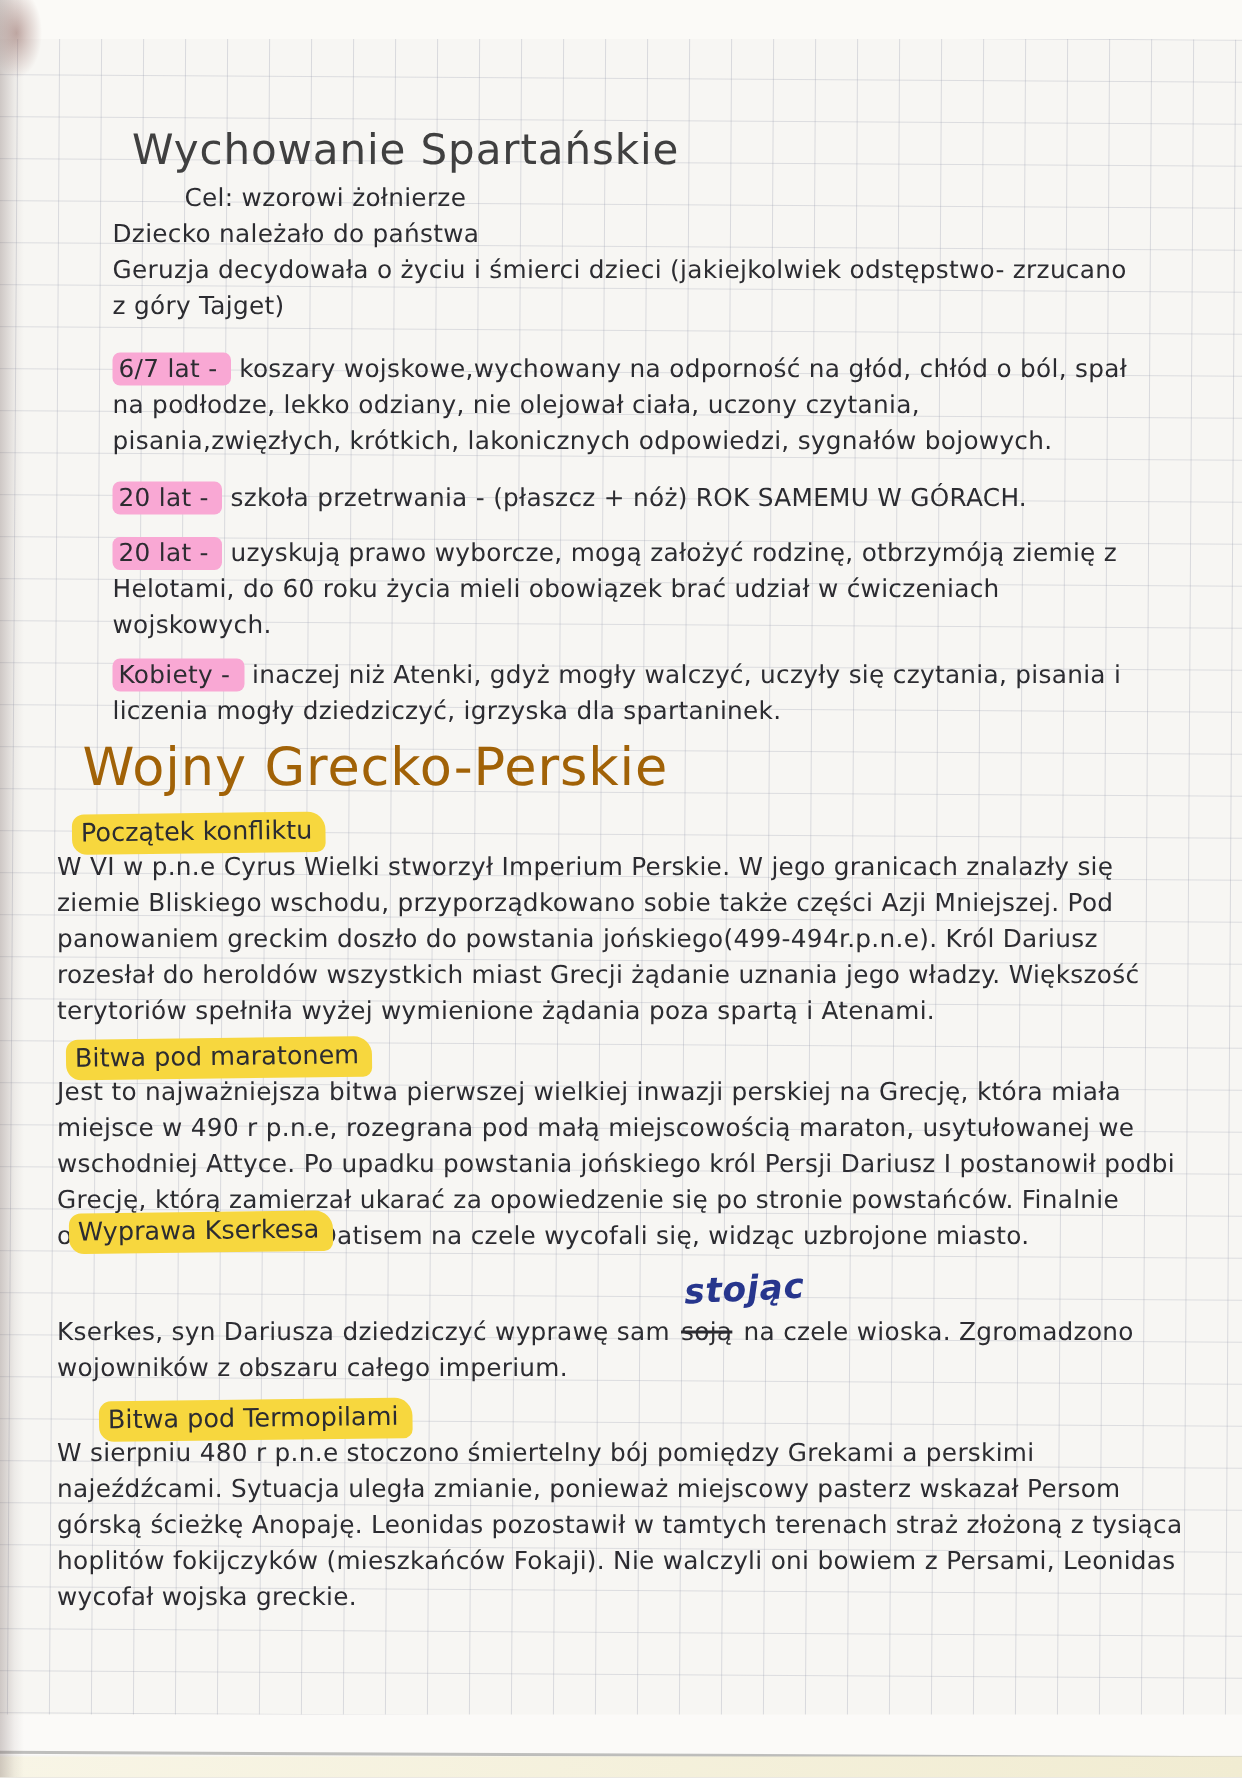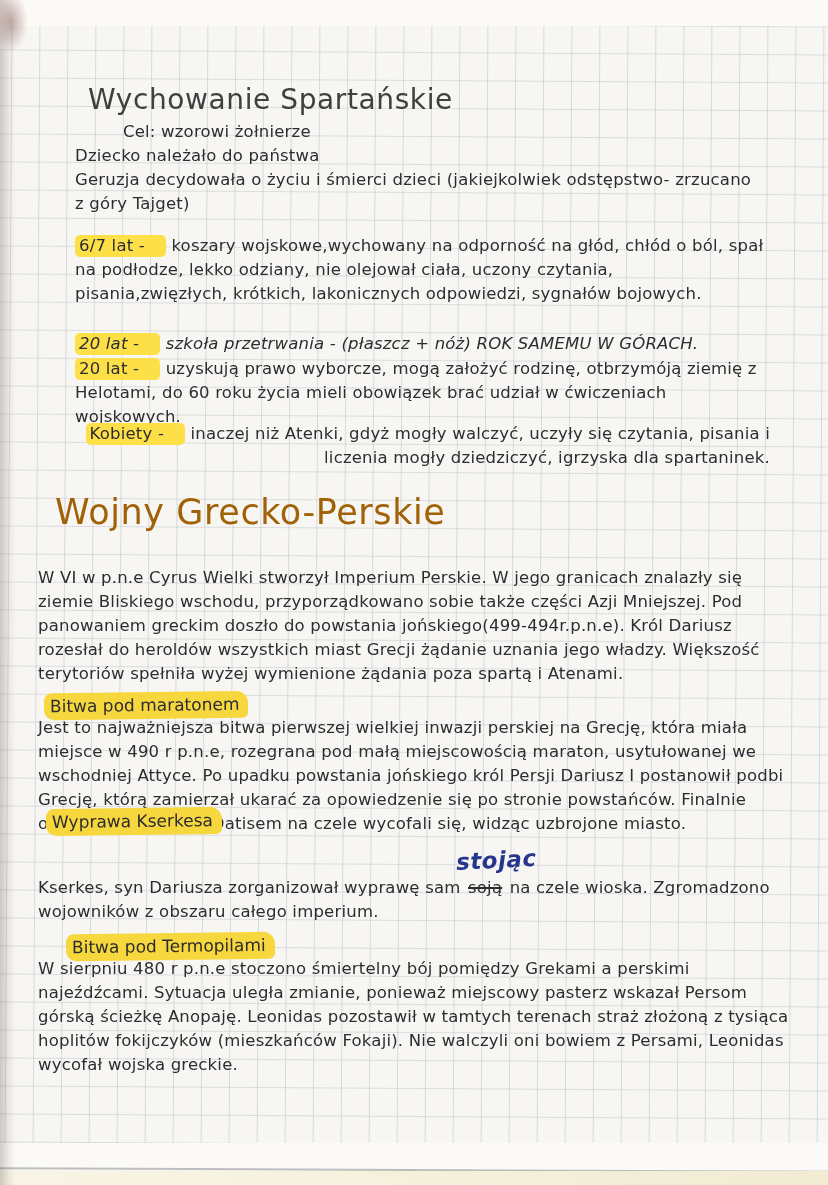--- a/index.html
+++ b/index.html
@@ -40,21 +40,21 @@
     background:linear-gradient(to right,#f8f5e6,#f1ecd2);
   }
   .para{position:absolute;font-size:16.5px;line-height:24px;color:#2c2c31;letter-spacing:.2px;}
   .note-title{
     position:absolute;font-size:28px;line-height:32px;color:#404040;letter-spacing:.6px;
   }
   .big-title{
     position:absolute;font-size:35px;line-height:40px;color:#a16207;letter-spacing:.6px;
   }
   .hl{
-    background:#fde047;padding:1px 21px 2px 4px;border-radius:5px;
+    background:#f9a8d4;padding:1px 9px 2px 4px;border-radius:5px;
     box-decoration-break:clone;-webkit-box-decoration-break:clone;
   }
   .hl-head{
     display:inline-block;background:#f7d73e;color:#2c2c31;
     font-size:17px;line-height:22px;padding:2px 9px 3px 6px;
     border-radius:8px 12px 6px 10px;transform:rotate(-.7deg);
   }
   .sub-head{position:absolute;}
   .struck{text-decoration:line-through;text-decoration-thickness:2px;padding:0 2px;margin-top:28px;}
   .correction{
@@ -79,50 +79,53 @@
 
   <div class="para" style="left:75px;top:120px;width:690px;margin-left:48px;">Cel: wzorowi żołnierze</div>
   <div class="para" style="left:75px;top:144px;width:690px;">Dziecko należało do państwa</div>
   <div class="para" style="left:75px;top:168px;width:690px;">Geruzja decydowała o życiu i śmierci dzieci (jakiejkolwiek odstępstwo- zrzucano z góry Tajget)</div>
 
   <div class="para" style="left:75px;top:234px;width:695px;">
     <span class="hl">6/7 lat -</span>
     <span>koszary wojskowe,wychowany na odporność na głód, chłód o ból, spał na podłodze, lekko odziany, nie olejował ciała, uczony czytania, pisania,zwięzłych, krótkich, lakonicznych odpowiedzi, sygnałów bojowych.</span>
   </div>
 
-  <div class="para" style="left:75px;top:332px;width:695px;font-style:italic;">
+  <div class="para" style="left:75px;top:320px;width:695px;">
     <span class="hl">20 lat -</span>
     <span>szkoła przetrwania - (płaszcz + nóż) ROK SAMEMU W GÓRACH.</span>
   </div>
 
   <div class="para" style="left:75px;top:357px;width:695px;">
     <span class="hl">20 lat -</span>
     <span>uzyskują prawo wyborcze, mogą założyć rodzinę, otbrzymóją ziemię z Helotami, do 60 roku życia mieli obowiązek brać udział w ćwiczeniach wojskowych.</span>
   </div>
 
-  <div class="para" style="left:75px;top:422px;width:695px;text-align:right;">
+  <div class="para" style="left:75px;top:438px;width:695px;">
     <span class="hl">Kobiety -</span>
     <span>inaczej niż Atenki, gdyż mogły walczyć, uczyły się czytania, pisania i liczenia mogły dziedziczyć, igrzyska dla spartaninek.</span>
   </div>
 
   <h1 class="big-title" style="left:55px;top:492px;margin:0;font-weight:400;">Wojny Grecko-Perskie</h1>
 
+  <div class="sub-head" style="left:48px;top:542px;">
+    <span class="hl-head">Początek konfliktu</span>
+  </div>
   <div class="para" style="left:38px;top:566px;width:752px;">W VI w p.n.e Cyrus Wielki stworzył Imperium Perskie. W jego granicach znalazły się ziemie Bliskiego wschodu, przyporządkowano sobie także części Azji Mniejszej. Pod panowaniem greckim doszło do powstania jońskiego(499-494r.p.n.e). Król Dariusz rozesłał do heroldów wszystkich miast Grecji żądanie uznania jego władzy. Większość terytoriów spełniła wyżej wymienione żądania poza spartą i Atenami.</div>
 
   <div class="sub-head" style="left:44px;top:692px;">
     <span class="hl-head">Bitwa pod maratonem</span>
   </div>
   <div class="para" style="left:38px;top:716px;width:752px;">Jest to najważniejsza bitwa pierwszej wielkiej inwazji perskiej na Grecję, która miała miejsce w 490 r p.n.e, rozegrana pod małą miejscowością maraton, usytułowanej we wschodniej Attyce. Po upadku powstania jońskiego król Persji Dariusz I postanowił podbi Grecję, którą zamierzał ukarać za opowiedzenie się po stronie powstańców. Finalnie oszukani Persowie z Datisem na czele wycofali się, widząc uzbrojone miasto.</div>
 
   <div class="sub-head" style="left:46px;top:808px;">
     <span class="hl-head">Wyprawa Kserkesa</span>
   </div>
   <div class="para" style="left:38px;top:876px;width:752px;">
     <span class="correction" style="left:418px;top:-28px;">stojąc</span>
-    <span>Kserkes, syn Dariusza zorganizował wyprawę sam</span>
+    <span>Kserkes, syn Dariusza dziedziczyć wyprawę sam</span>
     <span class="struck">soją</span>
     <span>na czele wioska. Zgromadzono wojowników z obszaru całego imperium.</span>
   </div>
 
   <div class="sub-head" style="left:42px;top:933px;padding-left:24px;">
     <span class="hl-head">Bitwa pod Termopilami</span>
   </div>
   <div class="para" style="left:38px;top:957px;width:752px;">W sierpniu 480 r p.n.e stoczono śmiertelny bój pomiędzy Grekami a perskimi najeźdźcami. Sytuacja uległa zmianie, ponieważ miejscowy pasterz wskazał Persom górską ścieżkę Anopaję. Leonidas pozostawił w tamtych terenach straż złożoną z tysiąca hoplitów fokijczyków (mieszkańców Fokaji). Nie walczyli oni bowiem z Persami, Leonidas wycofał wojska greckie.</div>
 
 </div>

